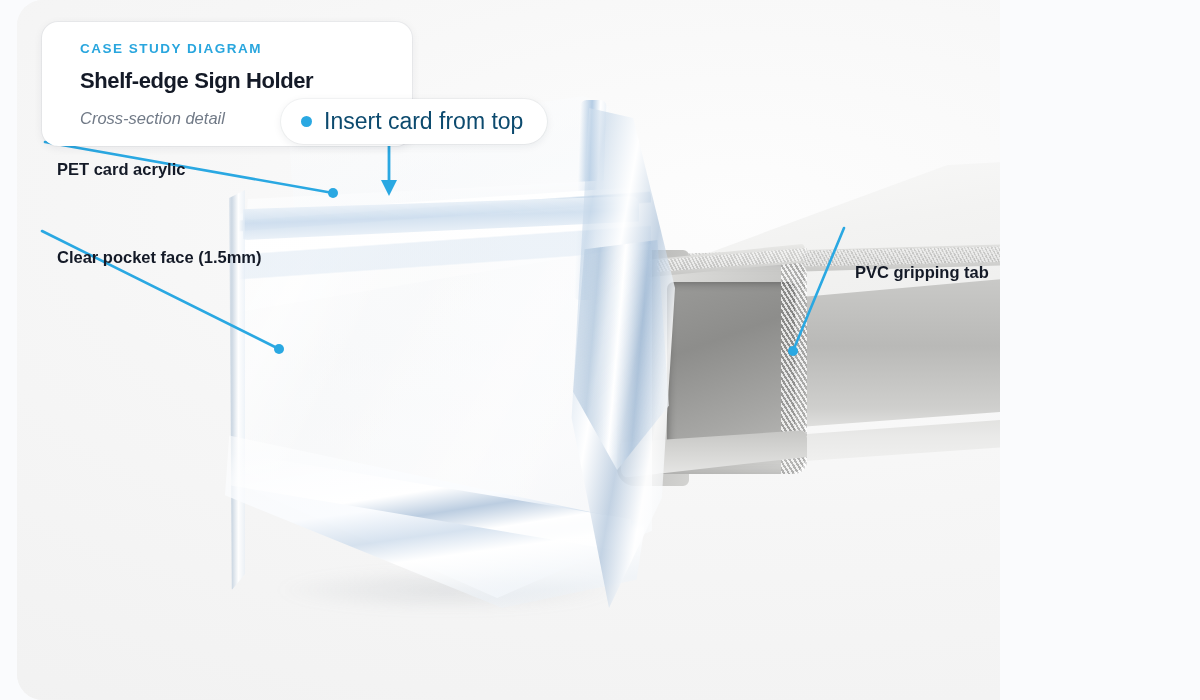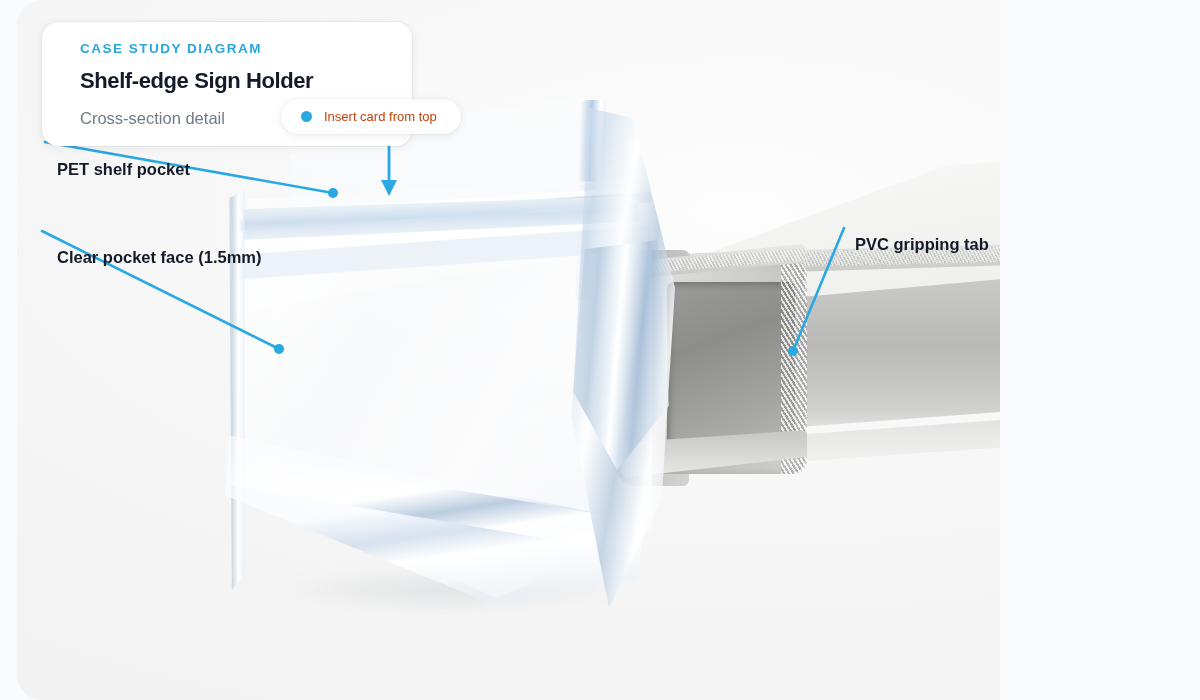--- a/index.html
+++ b/index.html
@@ -287,53 +287,54 @@
     letter-spacing: -.4px;
     line-height: 1;
     margin: 0 0 18px 0;
     white-space: nowrap;
   }
   .hdr-sub {
     color: #717a87;
     font-size: 16.5px;
     line-height: 1;
     margin: 0;
+    font-style: italic;
   }
 
   .pill {
     position: absolute;
     display: flex;
     align-items: center;
     gap: 12px;
     background: #ffffff;
     border-radius: 999px;
     box-shadow: 0 2px 9px rgba(25,35,55,.08), 0 0 0 1px rgba(30,40,60,.04);
     padding: 11px 24px 11px 20px;
     white-space: nowrap;
   }
   .pill .dot {
     width: 11px; height: 11px; border-radius: 50%;
     background: #2aa8e2; flex: 0 0 auto;
   }
-  .pill .txt { font-size: 13px; color: #c2410c; line-height: 1; }
+  .pill .txt { font-size: 23px; color: #0c4a6e; line-height: 1; }
 
   #pill-insert { left: 264px; top: 99px; }
   #pill-fits   { left: 843px; top: 533px; }
 
   .lbl {
     position: absolute;
     font-size: 16.5px;
     font-weight: bold;
     color: #141a27;
     line-height: 1;
     white-space: nowrap;
   }
   #lbl-pet    { left: 40px;  top: 161px; }
   #lbl-acr    { left: 40px;  top: 249px; }
-  #lbl-pvc    { left: 838px; top: 236px; }
+  #lbl-pvc    { left: 838px; top: 264px; }
 </style>
 </head>
 <body>
 
 <div id="stage">
 
   <div class="canvas">
     <div class="canvas-wash"></div>
 
     <div class="scene">
@@ -385,18 +386,18 @@
       <h1 class="hdr-title">Shelf-edge Sign Holder</h1>
       <p class="hdr-sub">Cross-section detail</p>
     </div>
 
     <div class="pill" id="pill-insert">
       <span class="dot"></span>
       <span class="txt">Insert card from top</span>
     </div>
 
 
-    <div class="lbl" id="lbl-pet">PET shelf pocket</div>
+    <div class="lbl" id="lbl-pet">PET card acrylic</div>
     <div class="lbl" id="lbl-acr">Clear pocket face (1.5mm)</div>
     <div class="lbl" id="lbl-pvc">PVC gripping tab</div>
 
   </div>
 </div>
 
 </body></html>

